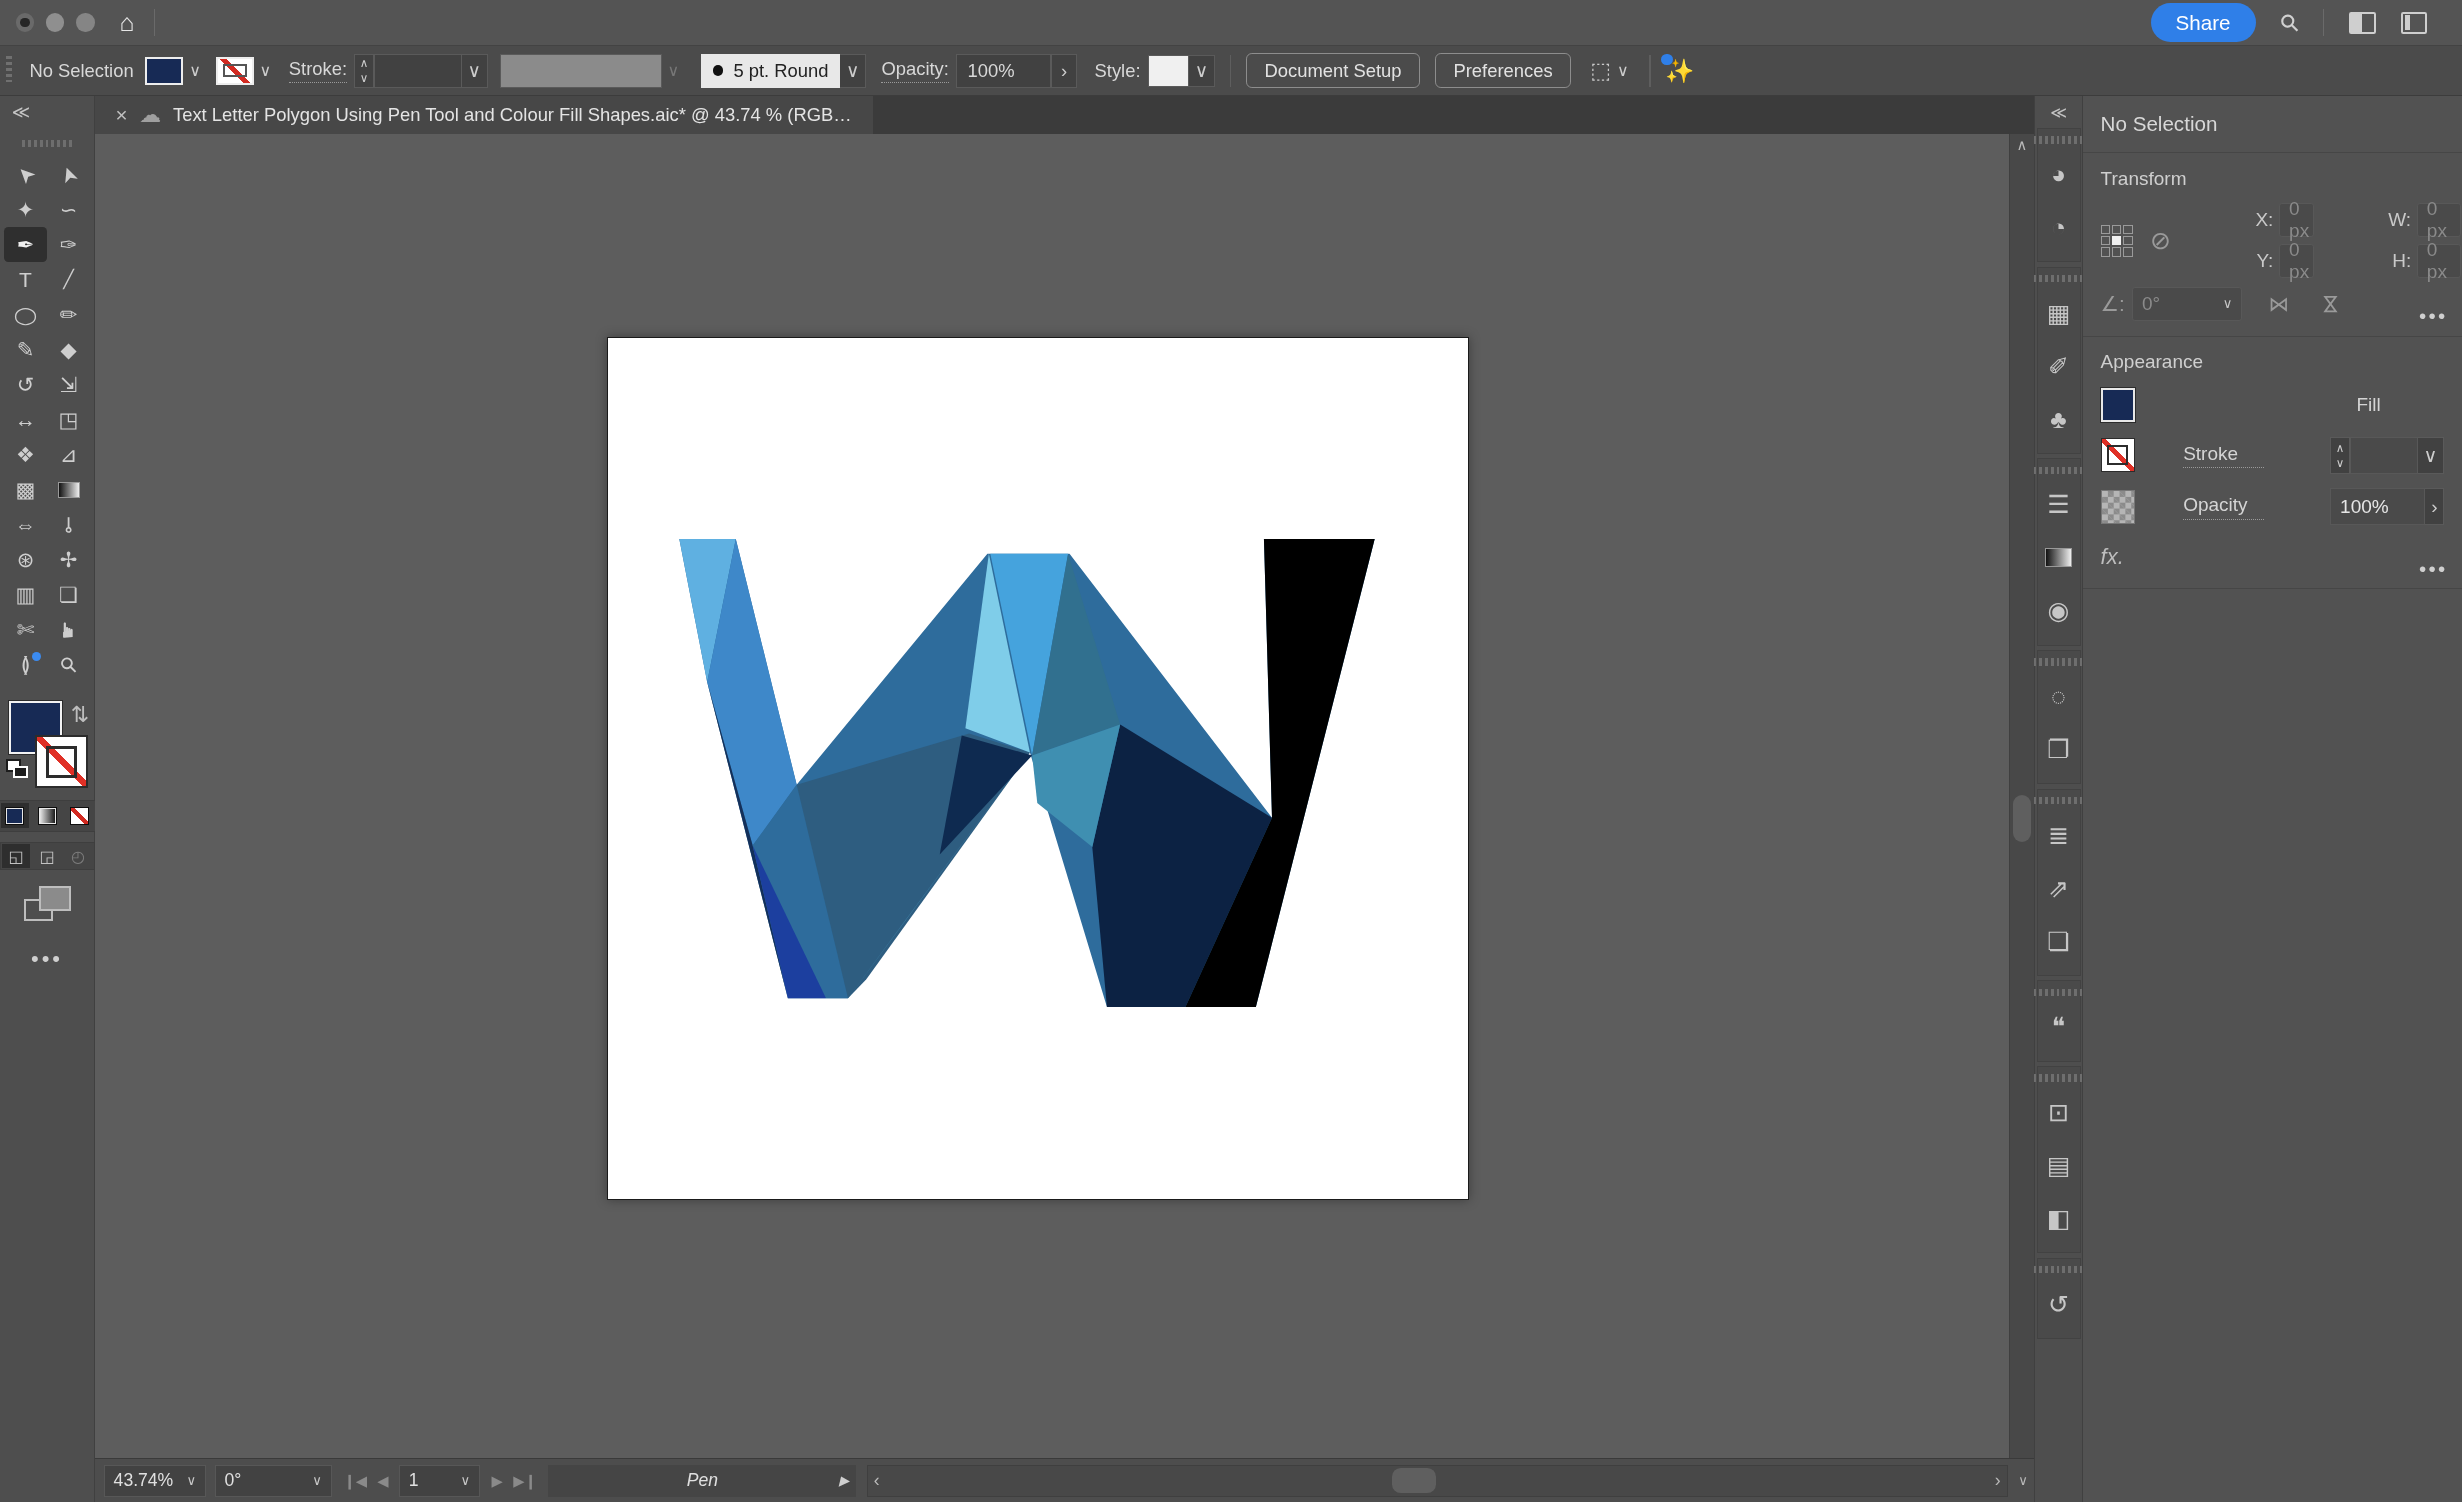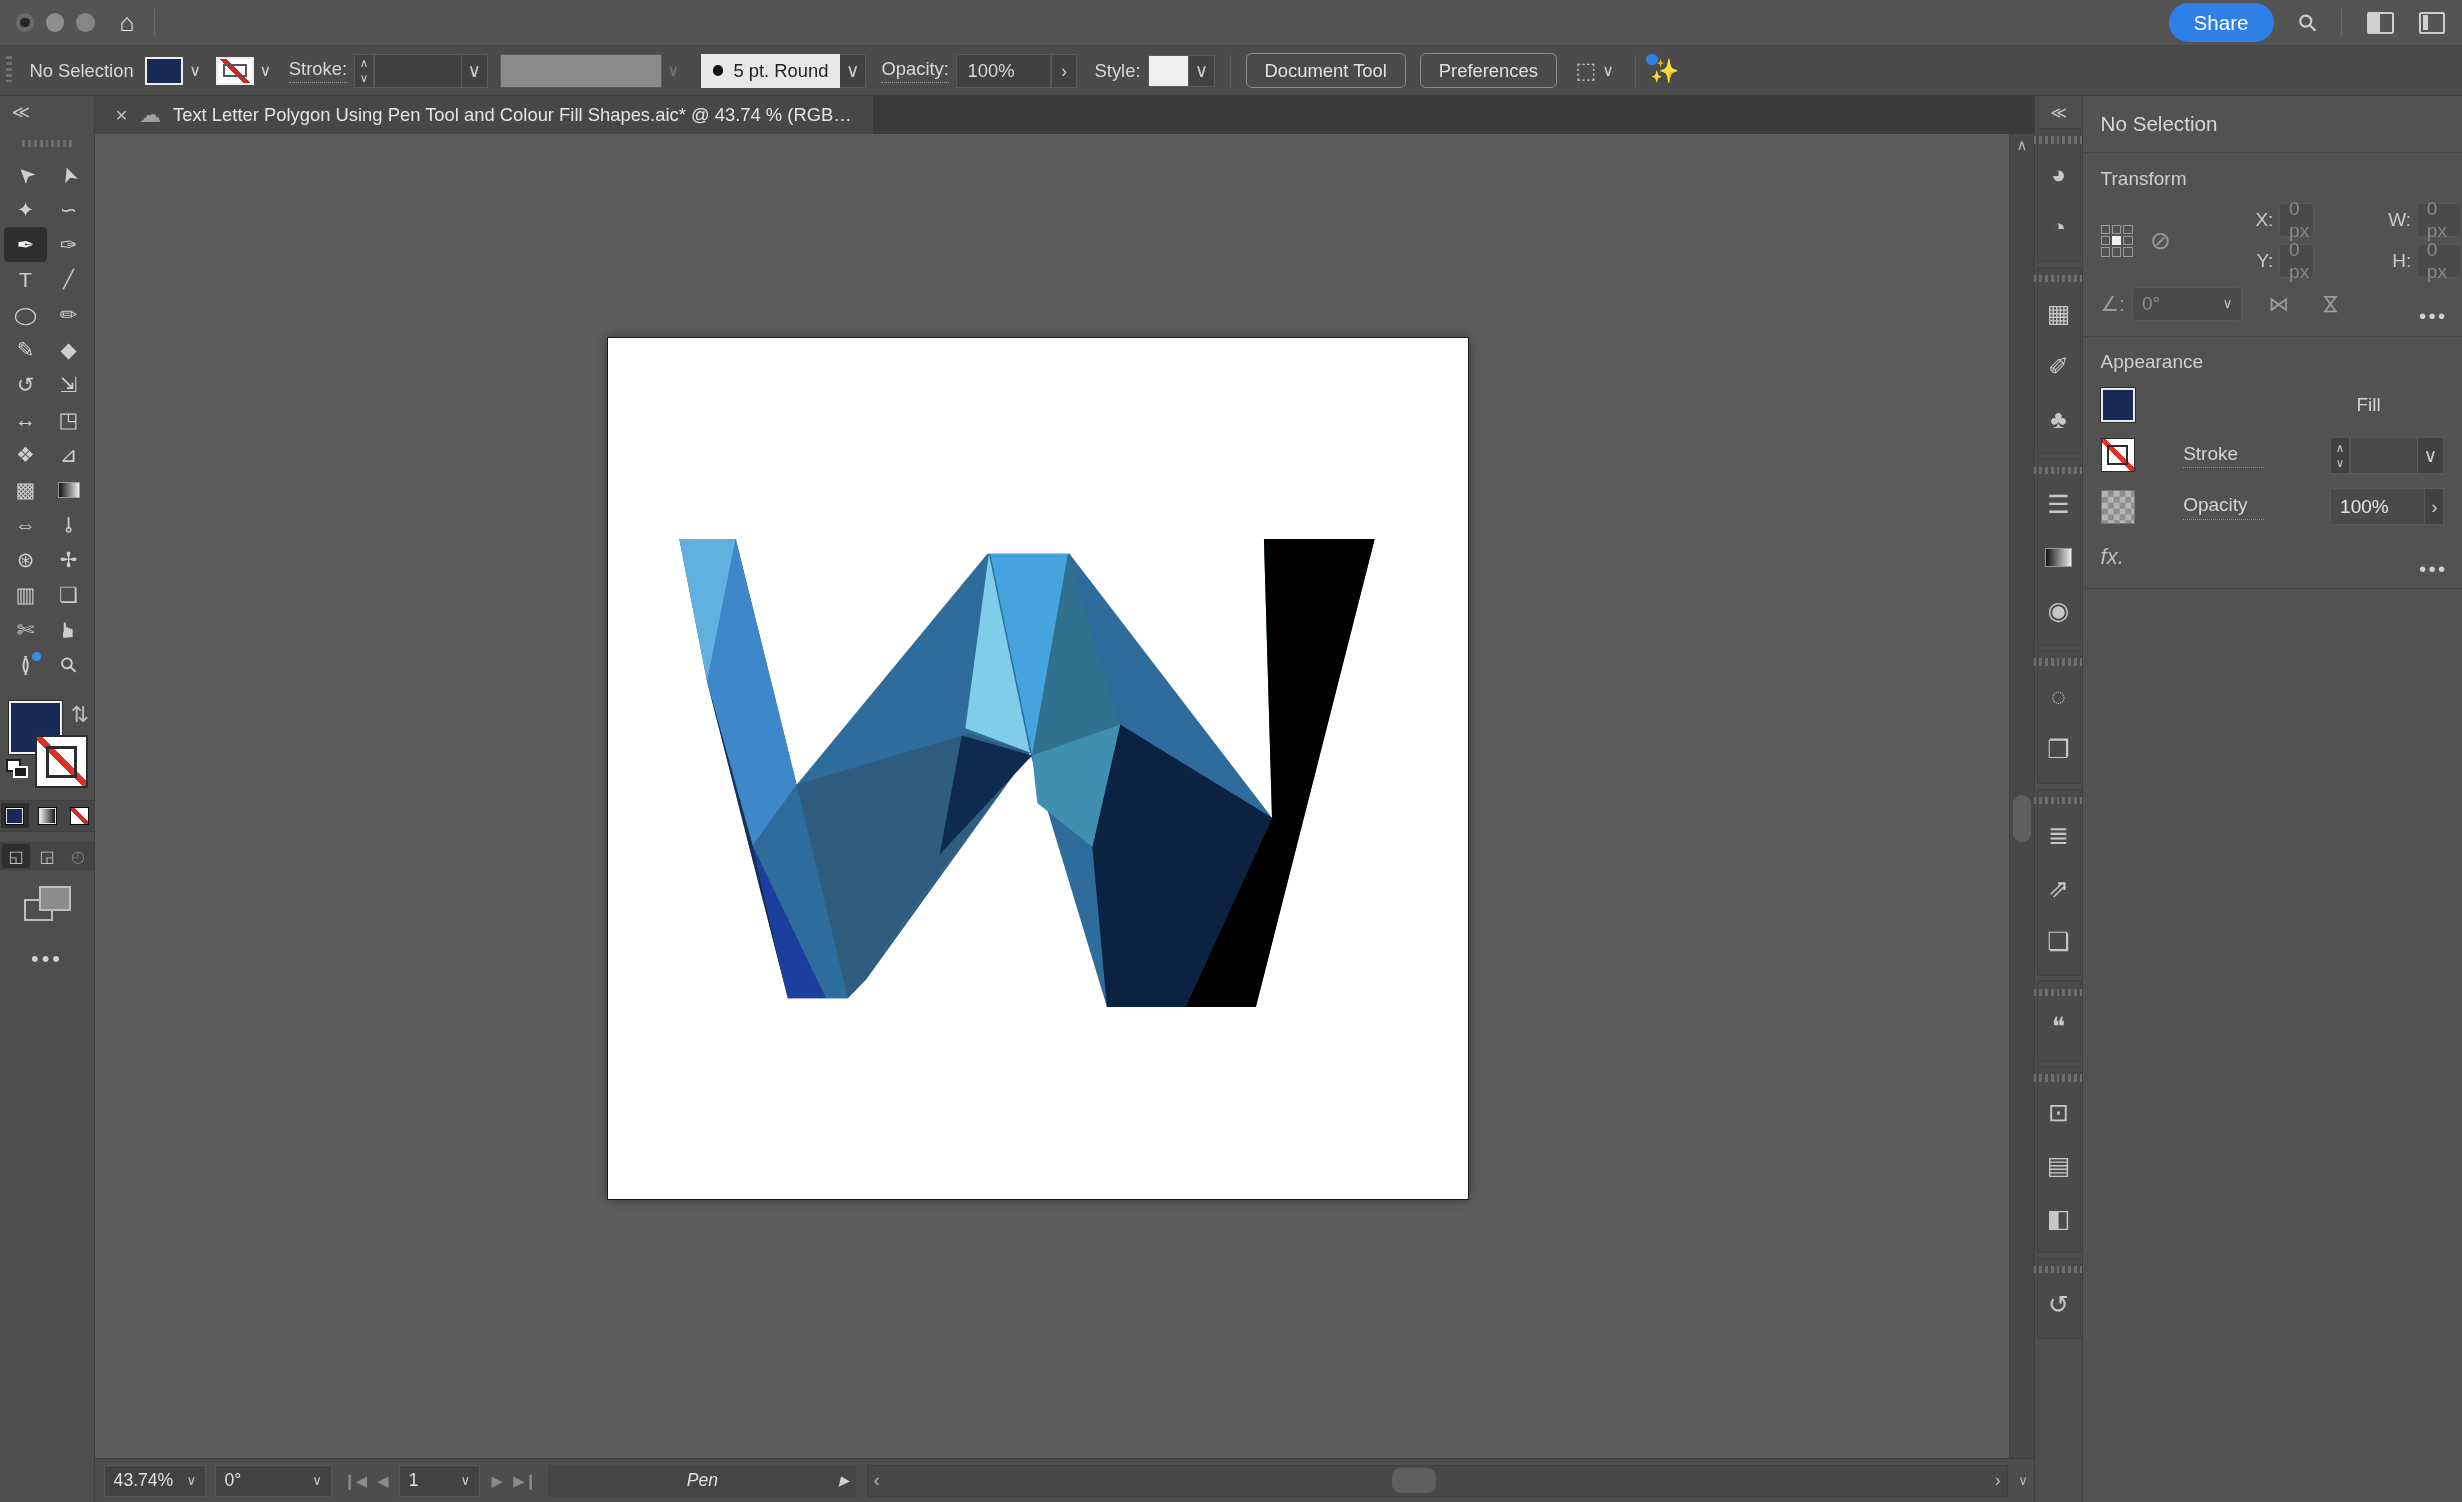--- a/index.html
+++ b/index.html
@@ -14,21 +14,21 @@
   
   .titlebar { height:46px; background:#545454; display:flex; align-items:center; position:relative; flex:0 0 auto; border-bottom:0.7px solid #434343;}
   .traffic { display:flex; gap:11.7px; margin-left:16px; }
   .tl { width:18.4px; height:18.4px; border-radius:50%; }
   .tl.c1 { background:#6a6a6a; position:relative; }
   .tl.c1::after { content:""; position:absolute; inset:4.4px; border-radius:50%; background:#262626; }
   .tl.c2 { background:#8f8f8f; } .tl.c3 { background:#858585; }
   .home { margin-left:25px; font-size:25px; color:#e6e6e6; }
   .tb-sep { width:1.5px; height:26.4px; background:#6a6a6a; margin-left:19px; }
   .tb-title { position:absolute; left:0; right:0; text-align:center; font-size:21px; color:#c9c9c9; pointer-events:none;}
-  .tb-right { position:absolute; right:17px; display:flex; align-items:center; gap:25px; }
+  .tb-right { position:absolute; right:35px; display:flex; align-items:center; gap:25px; }
   .share-btn { background:var(--accent,#2f7fe8); color:#fff; font-size:20.6px; padding:7.3px 25px; border-radius:22px; border:none; }
   .tb-ic { font-size:23.5px; color:#d0d0d0; }
   .tb-div { width:1.5px; height:26.4px; background:#6a6a6a; }
   .wsq { display:inline-block; width:26.4px; height:22px; border:2.2px solid #cfcfcf; border-radius:2.2px; position:relative; }
   .wsq.split::before{ content:""; position:absolute; left:0; top:0; bottom:0; width:10.3px; background:#cfcfcf; }
   .wsq.panelic::before{ content:""; position:absolute; left:2.2px; top:1.5px; bottom:1.5px; width:5.1px; background:#cfcfcf; }
 
   
   .controlbar { height:50px; background:#4b4b4b; border-bottom:1.5px solid #3c3c3c; display:flex; align-items:center; font-size:18.4px; color:#d8d8d8; flex:0 0 auto;}
   .grip-v { width:5.9px; height:29px; margin:0 10.3px 0 5.9px; background:repeating-linear-gradient(#707070 0 2.9px, transparent 2.9px 5.9px); }
@@ -217,21 +217,21 @@
       <span data-name="brush-definition-value">5 pt. Round</span>
     </div>
     <span class="dd-chev" data-name="chevron-down-icon">∨</span>
     <span class="cb-label dotted" style="margin-left:15px;" data-name="opacity-label">Opacity:</span>
     <span class="field" style="width:95px;" data-name="opacity-field">100%</span>
     <span class="arrow-btn" data-name="opacity-options-arrow">›</span>
     <span class="cb-label" style="margin-left:17.6px;" data-name="style-label">Style:</span>
     <span class="sw" style="background:#f0f0f0; width:41px; height:32px; border:0.7px solid #5a5a5a;" data-name="style-swatch"></span>
     <span class="dd-chev" style="height:32px;" data-name="chevron-down-icon">∨</span>
     <span class="cb-sep" data-name="divider"></span>
-    <button class="cb-btn" style="margin-left:0;" data-name="document-setup-button">Document Tool</button>
+    <button class="cb-btn" style="margin-left:0;" data-name="document-setup-button">Document Setup</button>
     <button class="cb-btn" data-name="preferences-button">Preferences</button>
     <span class="cb-ic" style="margin-left:19px;" data-name="select-similar-objects-icon">⬚</span>
     <span class="chev" data-name="chevron-down-icon">∨</span>
     <span class="cb-sep" data-name="divider"></span>
     <span class="spark" data-name="contextual-taskbar-icon">✨</span>
   </div>
 
   <div class="body-row">
 
     <div class="toolbar" data-name="toolbar">

